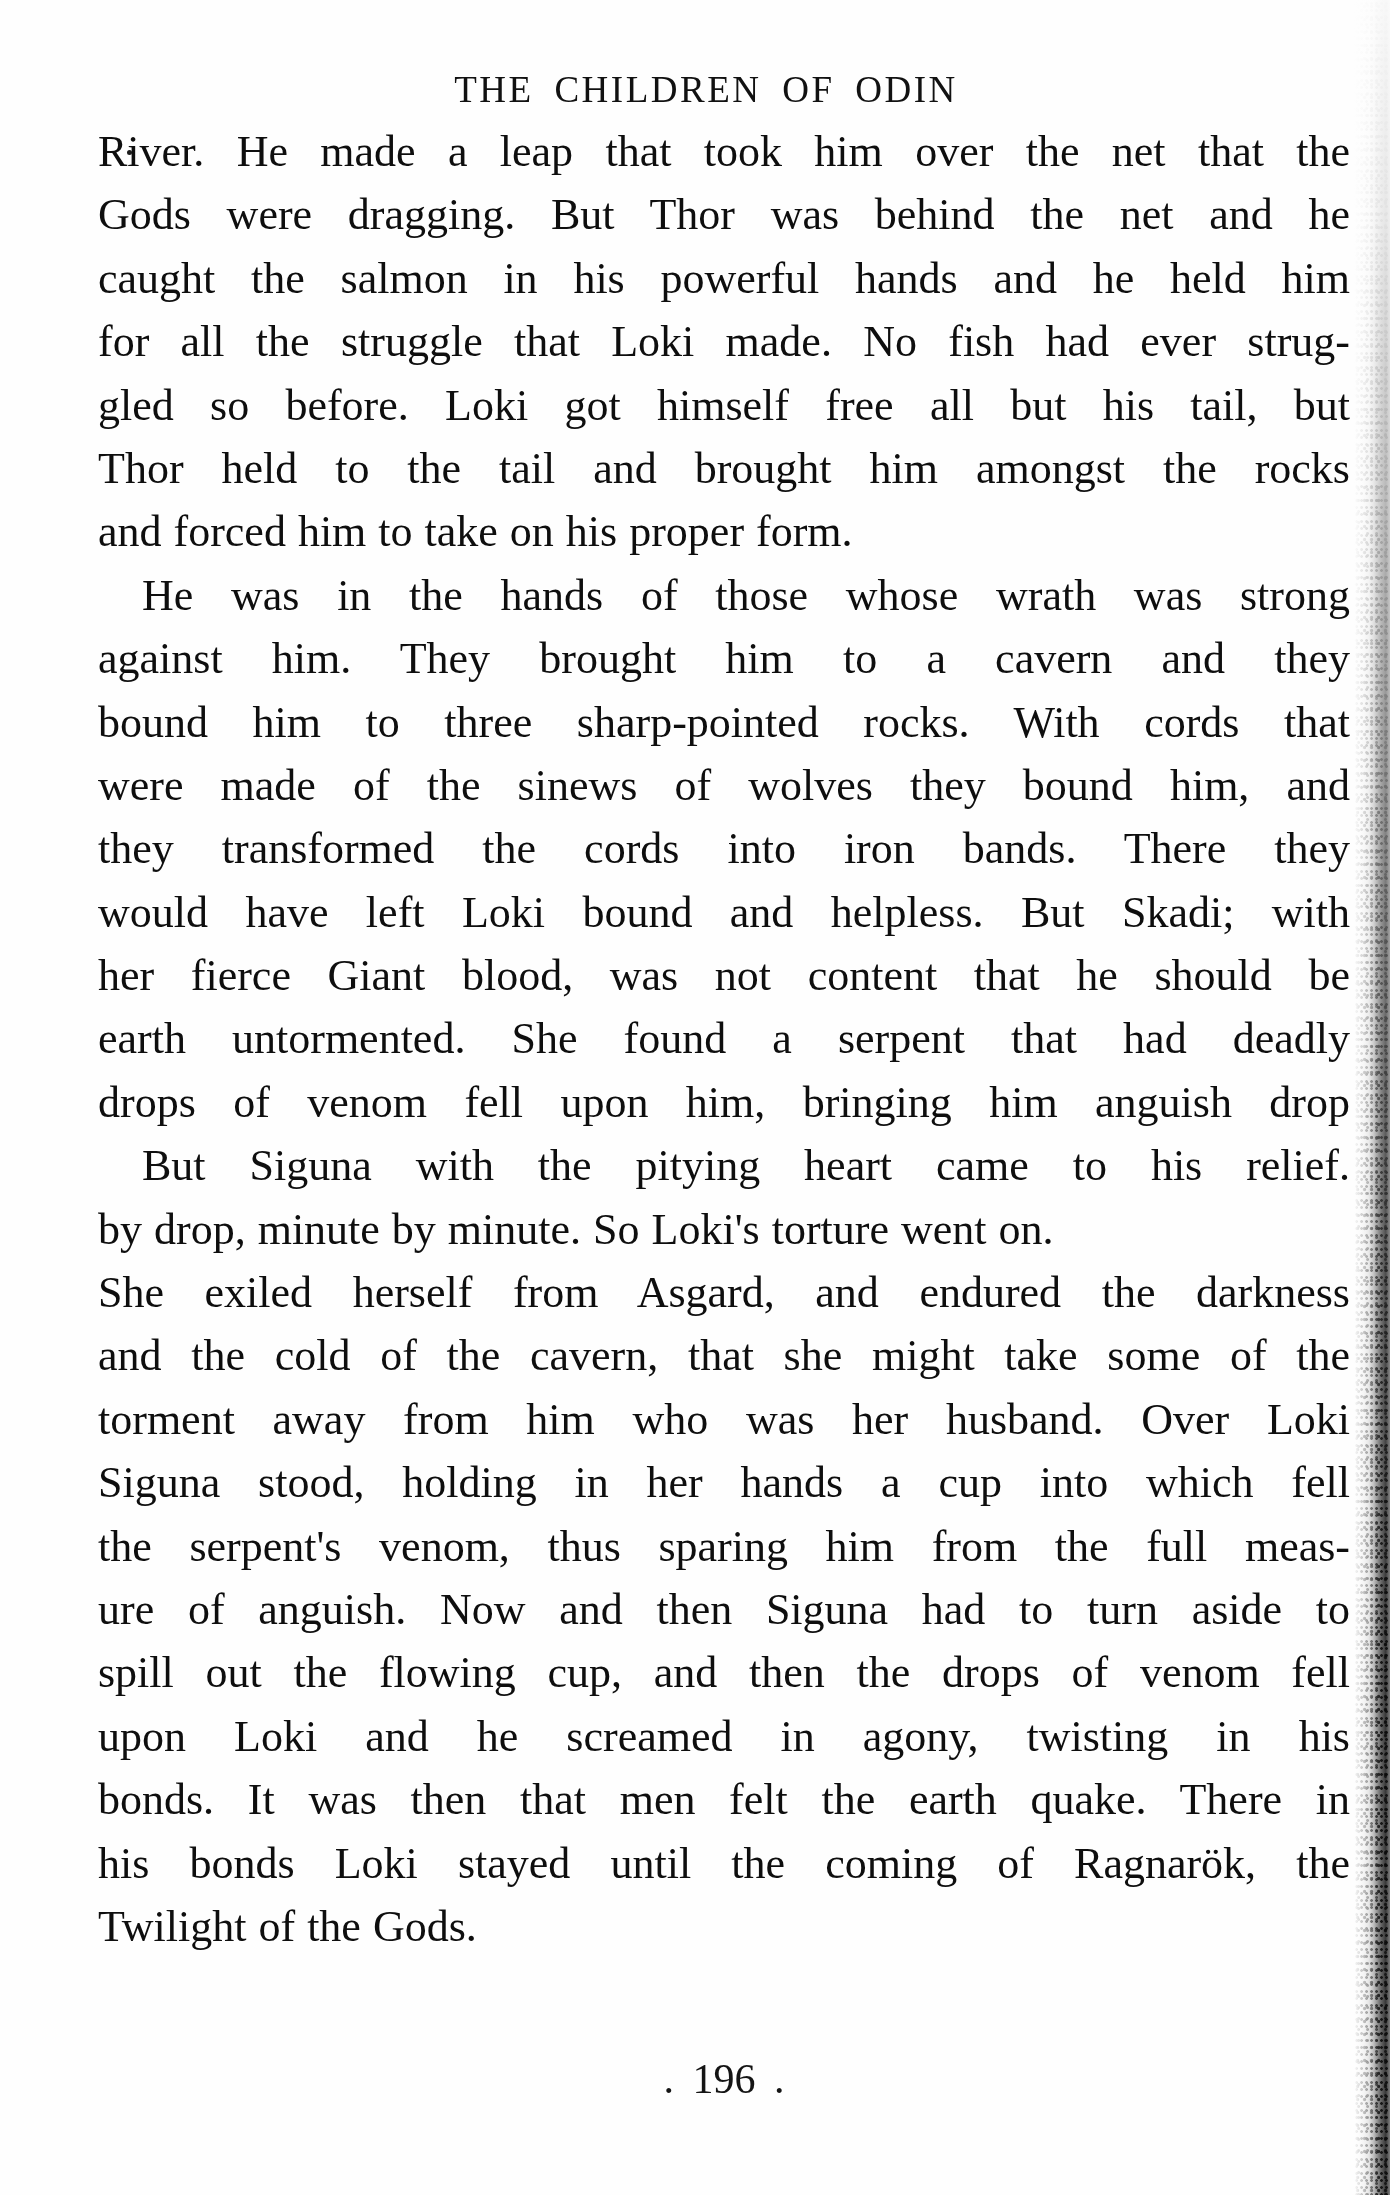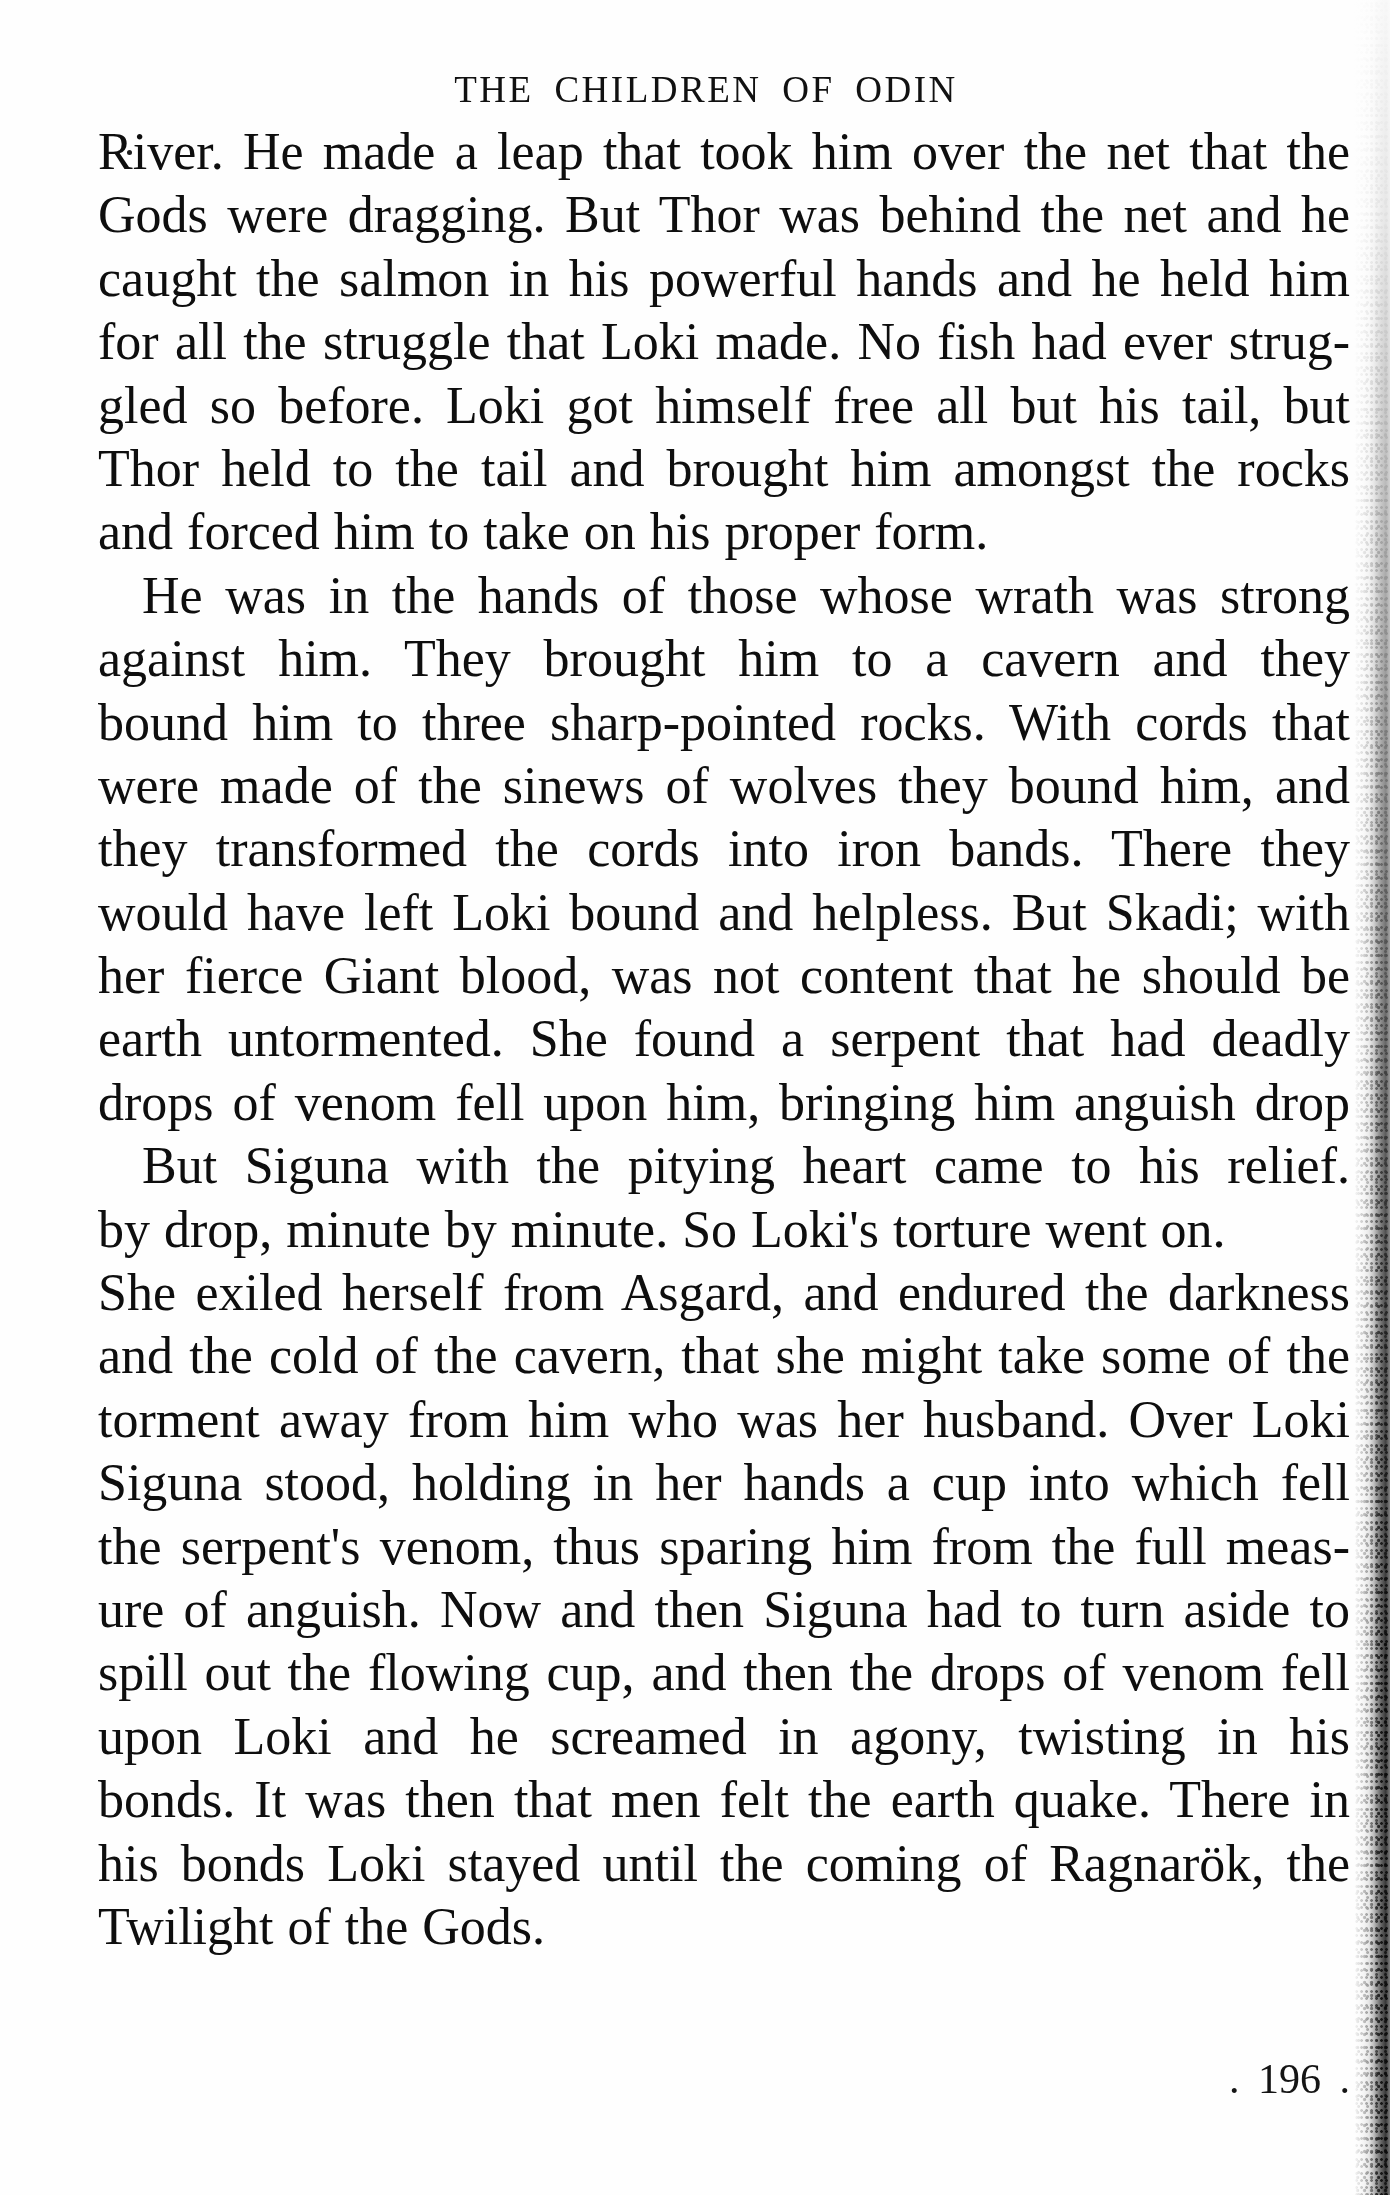--- a/index.html
+++ b/index.html
@@ -26,35 +26,35 @@
   }
   .page-body {
     position: absolute;
     left: 98px;
     top: 120px;
     width: 1252px;
   }
   .line {
     height: 63.4px;
     line-height: 63.4px;
-    font-size: 52px;
+    font-size: 44px;
     text-align: justify;
     text-align-last: justify;
     overflow: visible;
     white-space: normal;
     word-spacing: 1px;
   }
   .line.indent { text-indent: 44px; }
   .line.noj { text-align: center; text-align-last: left; }
   .folio {
     position: absolute;
     left: 98px;
     top: 2055px;
     width: 1252px;
-    text-align: right;
+    text-align: center;
     font-size: 42px;
     word-spacing: 8px;
     color: #141414;
   }
   .ink-speck {
     position: absolute;
     left: 127px;
     top: 150px;
     width: 5px;
     height: 5px;

